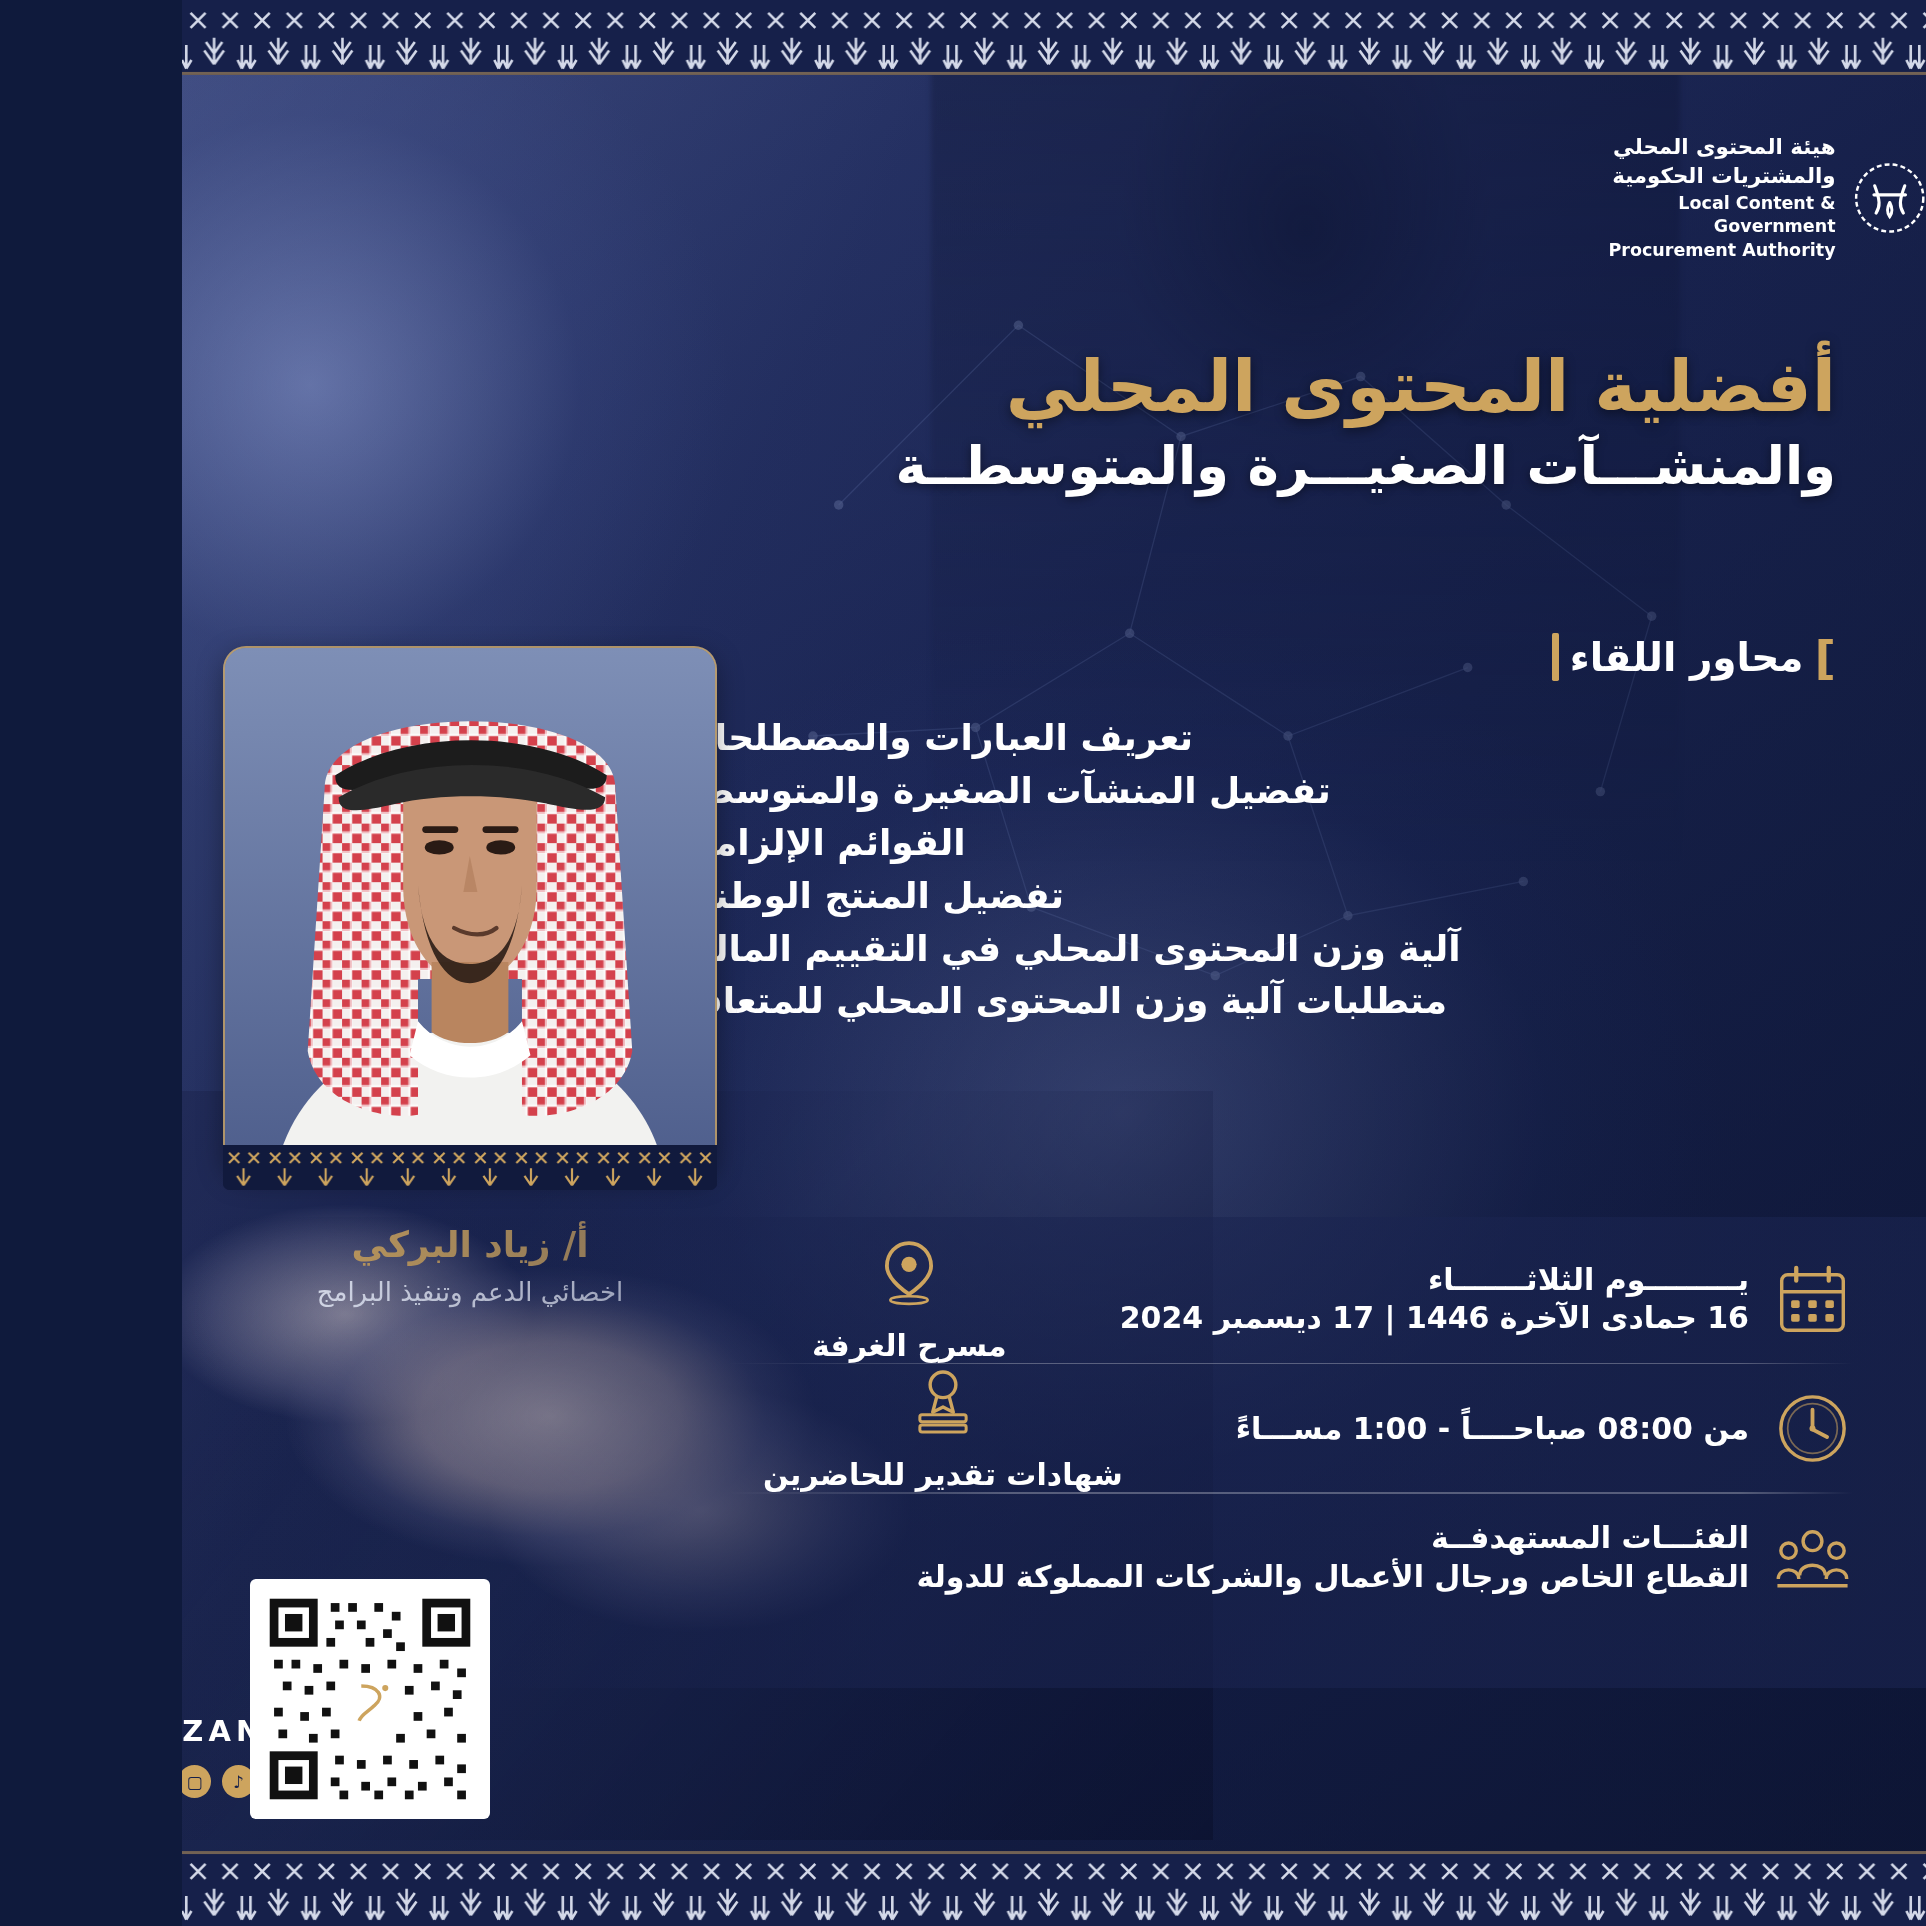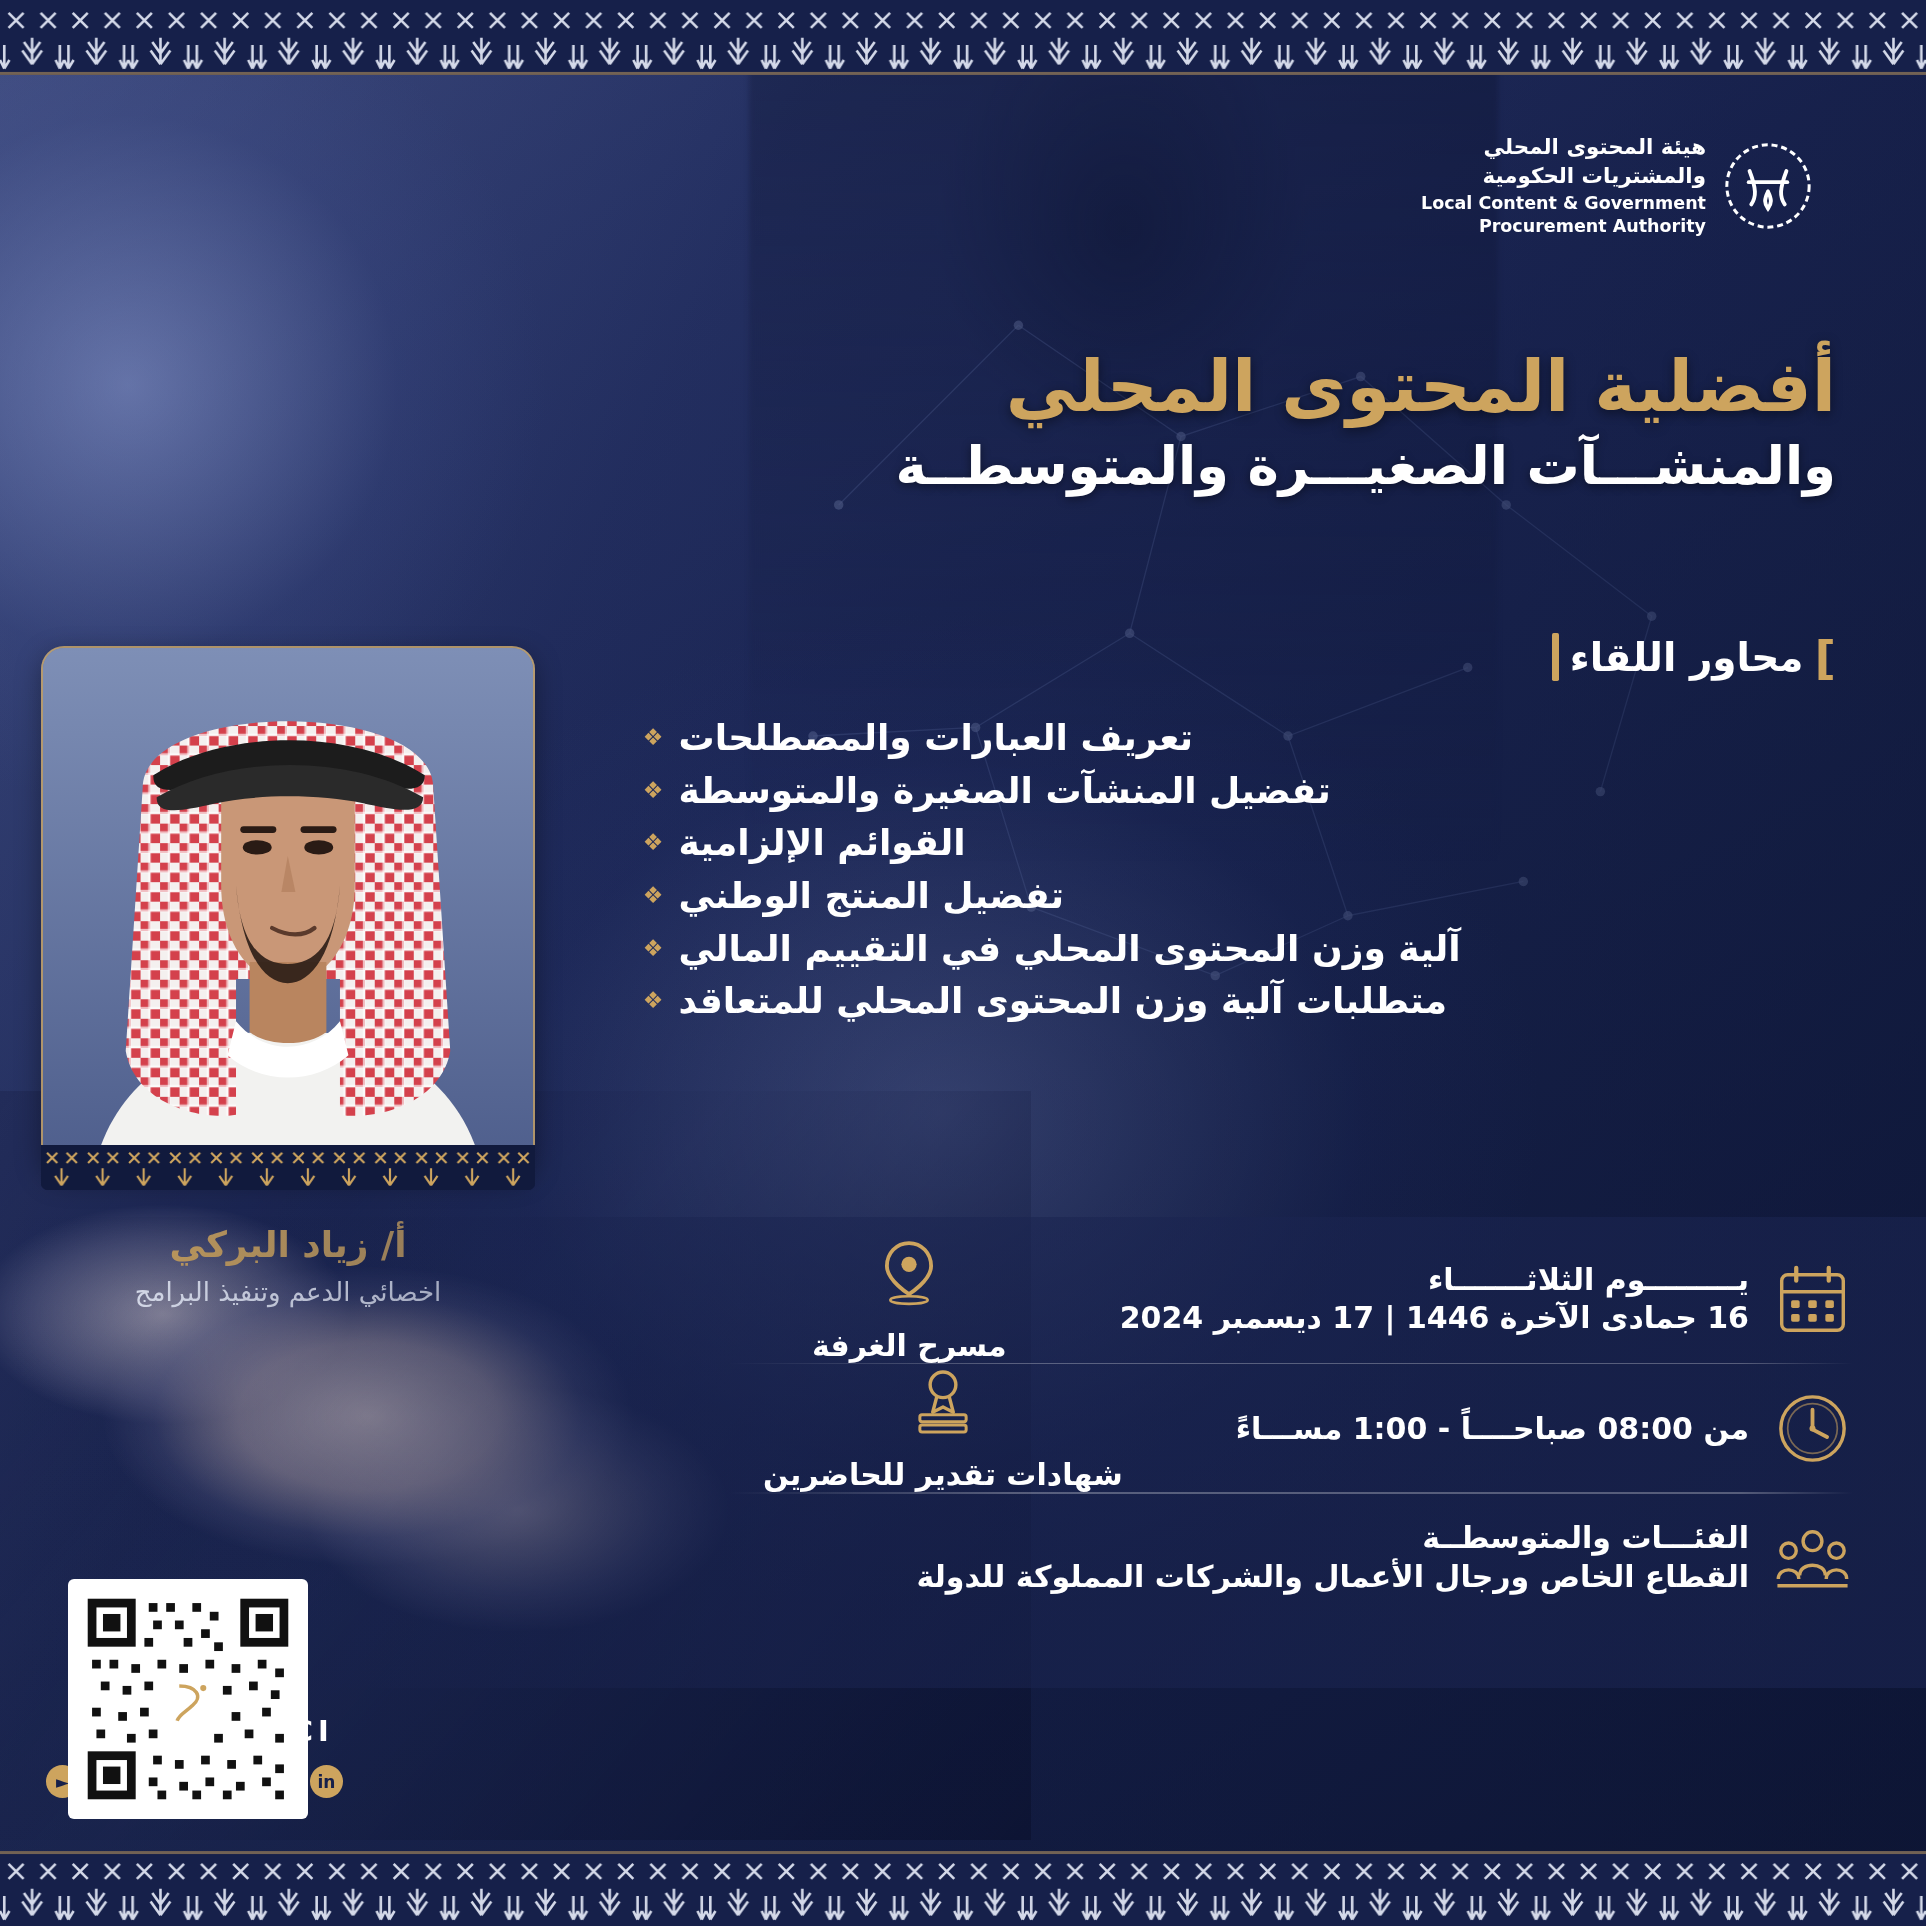--- a/index.html
+++ b/index.html
@@ -6,21 +6,21 @@
   html, body { width:1926px; height:1926px; }
   body {
     font-family:"DejaVu Sans", sans-serif;
     background:#0f1a3c;
     overflow:hidden;
   }
 
   
   .poster {
     position:relative;
-    width:1926px; height:1926px;
+    width:1744px; height:1926px;
     background:
       radial-gradient(ellipse 599px 599px at 128px 385px, rgba(150,165,215,0.55) 0%, rgba(70,85,150,0.15) 45%, rgba(20,32,80,0) 70%),
       radial-gradient(ellipse 770px 642px at 941px 1113px, rgba(130,145,200,0.35) 0%, rgba(40,55,120,0.12) 55%, rgba(16,26,66,0) 78%),
       linear-gradient(150deg, #2b3564 0%, #222d5c 18%, #1a2450 38%, #162046 60%, #121b3e 80%, #0e1634 100%);
     overflow:hidden;
     padding-left:40px;
   }
 
   
   .network {
@@ -497,21 +497,21 @@
             <path d="M60 132 C 60 100, 120 100, 120 132"></path>
             <circle cx="34" cy="74" r="18"></circle>
             <path d="M10 140 C 10 112, 58 112, 58 140"></path>
             <circle cx="146" cy="74" r="18"></circle>
             <path d="M122 140 C 122 112, 170 112, 170 140"></path>
             <path d="M8 156 H172"></path>
           </g>
         </svg>
       </span>
       <span class="info-texts">
-        <span class="info-line1" style="display:block">الفئـــات والمتوسطــة</span>
+        <span class="info-line1" style="display:block">الفئـــات المستهدفــة</span>
         <span class="info-line2" style="display:block">القطاع الخاص ورجال الأعمال والشركات المملوكة للدولة</span>
       </span>
     </div>
   </div>
 
   <div class="handle">@JAZANCCI</div>
   <div class="social-row">
     <span class="social-ico">►</span>
     <span class="social-ico">💬</span>
     <span class="social-ico">f</span>

